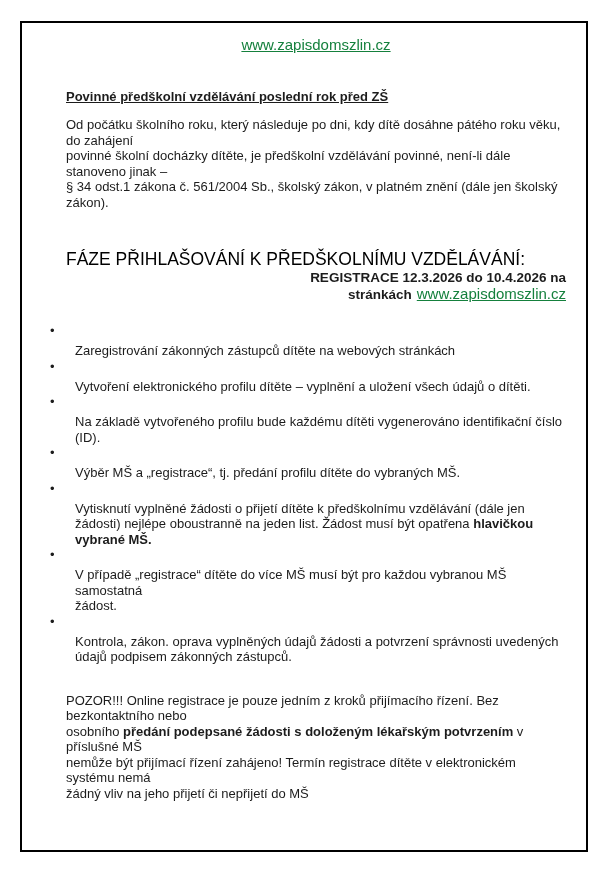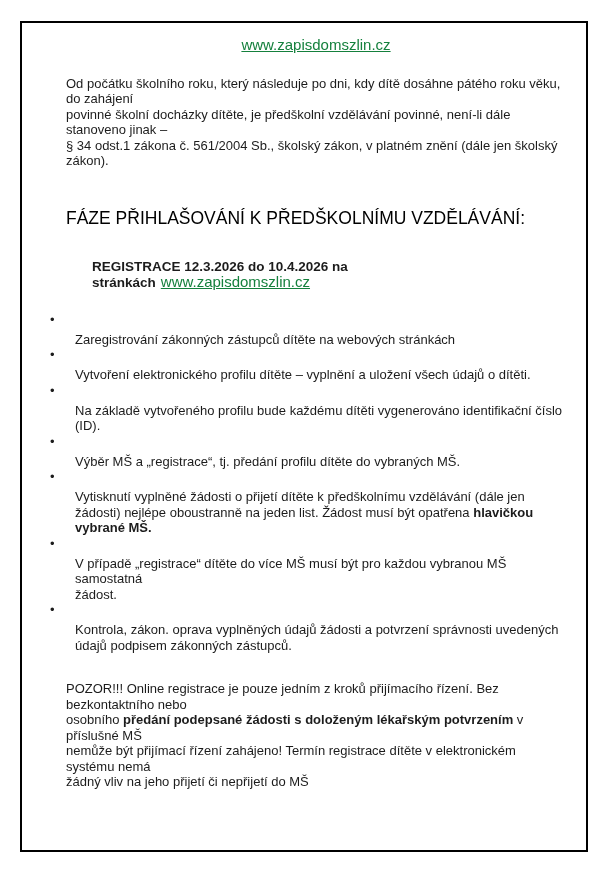--- a/index.html
+++ b/index.html
@@ -40,35 +40,35 @@
     color: #15803d;
     text-decoration: underline;
     cursor: pointer;
   }
   .intro-heading {
     margin-top: 36px;
     font-weight: bold;
     text-decoration: underline;
   }
   .para { white-space: pre-line; }
-  .para1 { margin-top: 23px; }
+  .para1 { margin-top: 13px; }
   .para2 { margin-top: 16px; }
   .b { font-weight: bold; }
   .faze-heading {
     margin-top: 39px;
     font-size: 17.5px;
     line-height: 21px;
     font-weight: normal;
     color: #000000;
   }
   .registrace {
-    margin-top: 30px;
     padding-left: 26px;
     font-weight: bold;
     font-size: 13.5px;
+    text-align: right;
   }
   .reg-url {
     font-weight: normal;
     font-size: 15px;
     margin-left: 5px;
   }
   ul.bullets {
     list-style: none;
     margin: 21px 0 0 -16px;
     padding: 0;
@@ -93,20 +93,21 @@
 
 <div class="page-border"></div>
 
 <div class="content">
 
 
   <div class="doc-url">
     <a>www.zapisdomszlin.cz</a>
   </div>
 
+  <div class="intro-heading">Povinné předškolní vzdělávání poslední rok před ZŠ</div>
 
   <div class="para para1">Od počátku školního roku, který následuje po dni, kdy dítě dosáhne pátého roku věku, do zahájení
 povinné školní docházky dítěte, je předškolní vzdělávání povinné, není-li dále stanoveno jinak –
 § 34 odst.1 zákona č. 561/2004 Sb., školský zákon, v platném znění (dále jen školský zákon).</div>
 
 
   <div class="faze-heading">FÁZE PŘIHLAŠOVÁNÍ K PŘEDŠKOLNÍMU VZDĚLÁVÁNÍ:</div>
 
   <div class="registrace"><span>REGISTRACE 12.3.2026 do 10.4.2026 na stránkách</span><a class="reg-url">www.zapisdomszlin.cz</a></div>
 

